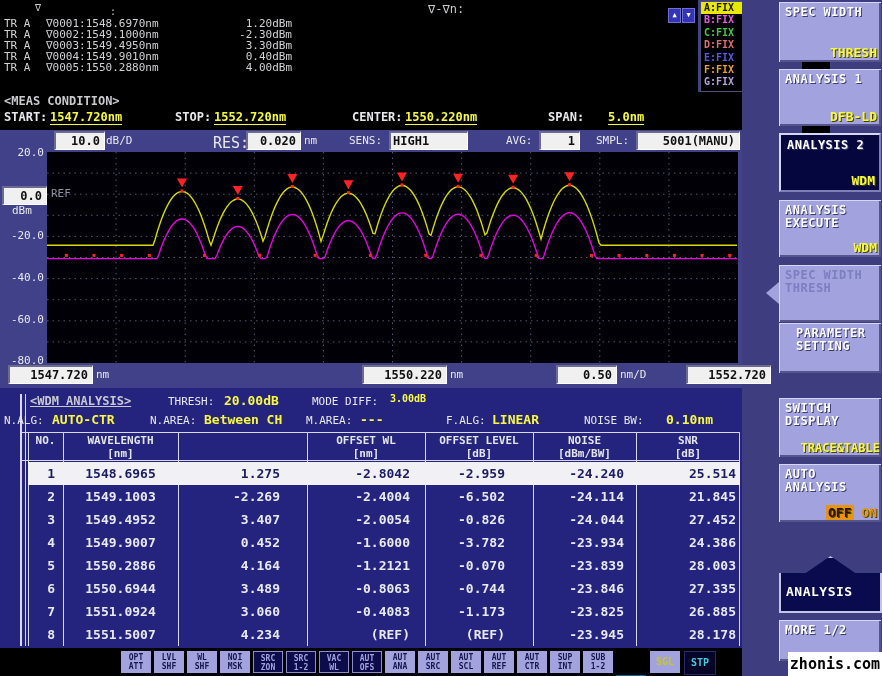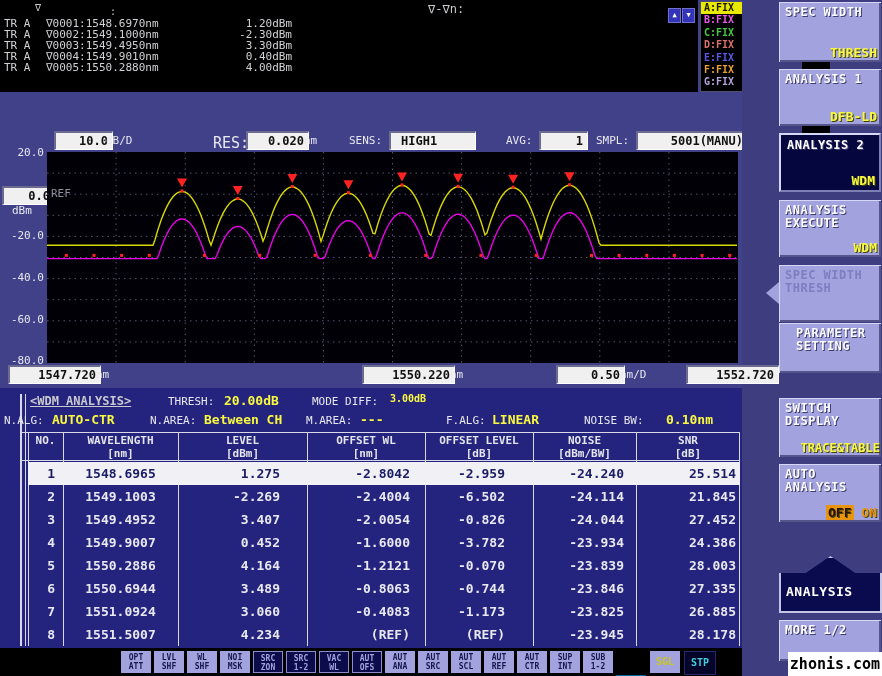--- a/index.html
+++ b/index.html
@@ -5,21 +5,21 @@
   html,body{margin:0;padding:0;background:#222;}
   .stage{position:relative;width:882px;height:676px;background:#41418a;overflow:hidden;
          font-family:"DejaVu Sans Mono",monospace;-webkit-font-smoothing:none;}
   .abs{position:absolute;}
   .blk{background:#000;}
   .wtxt{color:#e8e8ee;}
   .ytxt{color:#f8f840;}
   .gtxt{color:#c9c9cf;}
   
   .wbox{position:absolute;background:#f0f0f0;color:#101010;font-weight:bold;font-size:12px;
-        text-align:right;padding:1px 4px 0 10px;height:15px;line-height:15px;
+        text-align:right;padding:1px 4px 0 2px;height:15px;line-height:15px;
         border-top:2px solid #6b6b8f;border-left:2px solid #6b6b8f;
         border-bottom:1px solid #ffffff;border-right:1px solid #ffffff;}
   
   .mrow{position:absolute;left:0;width:100%;height:11px;font-size:11px;line-height:11px;color:#d2d2d6;}
   .mrow .tr{position:absolute;left:4px;}
   .mrow .mw{position:absolute;left:46px;}
   .mrow .mv{position:absolute;left:214px;width:78px;text-align:right;}
   
   .tsrow{display:flex;justify-content:space-between;height:12.4px;font-size:10px;line-height:12px;
          font-weight:bold;padding:0 3px;}
@@ -148,20 +148,31 @@
           <span style="color: rgb(232, 160, 48);">/BLK</span>
         </div>
 
         <div class="tsrow">
           <span style="color: rgb(180, 164, 220);">G:FIX</span>
           <span style="color: rgb(180, 164, 220);">/BLK</span>
         </div>
       </div>
   </div>
 
+  <div class="abs blk" style="left:0;top:92px;width:742px;height:38px;">
+    <span class="meas-seg gtxt" style="left:4px;top:2px;">&lt;MEAS CONDITION&gt;</span>
+    <span class="meas-seg wtxt" style="left:4px;top:18px;">START:</span>
+    <span class="meas-seg ytxt meas-val" style="left:50px;top:18px;">1547.720nm</span>
+    <span class="meas-seg wtxt" style="left:175px;top:18px;">STOP:</span>
+    <span class="meas-seg ytxt meas-val" style="left:214px;top:18px;">1552.720nm</span>
+    <span class="meas-seg wtxt" style="left:352px;top:18px;">CENTER:</span>
+    <span class="meas-seg ytxt meas-val" style="left:405px;top:18px;">1550.220nm</span>
+    <span class="meas-seg wtxt" style="left:548px;top:18px;">SPAN:</span>
+    <span class="meas-seg ytxt meas-val" style="left:608px;top:18px;">5.0nm</span>
+  </div>
 
   <div class="abs" style="left:0;top:130px;width:742px;height:22px;">
     <span class="wbox" style="left:54px;top:1px;width:42px;">10.0</span>
     <span class="abs wtxt" style="left:106px;top:4px;font-size:11px;">dB/D</span>
     <span class="abs wtxt" style="left:213px;top:4px;font-size:15px;">RES:</span>
     <span class="wbox" style="left:246px;top:1px;width:46px;">0.020</span>
     <span class="abs wtxt" style="left:304px;top:4px;font-size:11px;">nm</span>
     <span class="abs wtxt" style="left:349px;top:4px;font-size:11px;">SENS:</span>
     <span class="wbox" style="left:389px;top:1px;width:70px;text-align:left;">HIGH1</span>
     <span class="abs wtxt" style="left:506px;top:4px;font-size:11px;">AVG:</span>
@@ -280,24 +291,20 @@
     <div class="tline" style="left:739px;top:44px;width:1px;height:214px;"></div>
 
     <div class="thead" style="left:28px;top:46px;width:35px;">
         <div>NO.</div>
         <div></div>
       </div>
     <div class="thead" style="left:63px;top:46px;width:115px;">
         <div>WAVELENGTH</div>
         <div>[nm]</div>
       </div>
-    <div class="thead" style="left:178px;top:46px;width:129px;">
-        <div>LEVEL</div>
-        <div>[dBm]</div>
-      </div>
     <div class="thead" style="left:307px;top:46px;width:118px;">
         <div>OFFSET WL</div>
         <div>[nm]</div>
       </div>
     <div class="thead" style="left:425px;top:46px;width:108px;">
         <div>OFFSET LEVEL</div>
         <div>[dB]</div>
       </div>
     <div class="thead" style="left:533px;top:46px;width:103px;">
         <div>NOISE</div>

